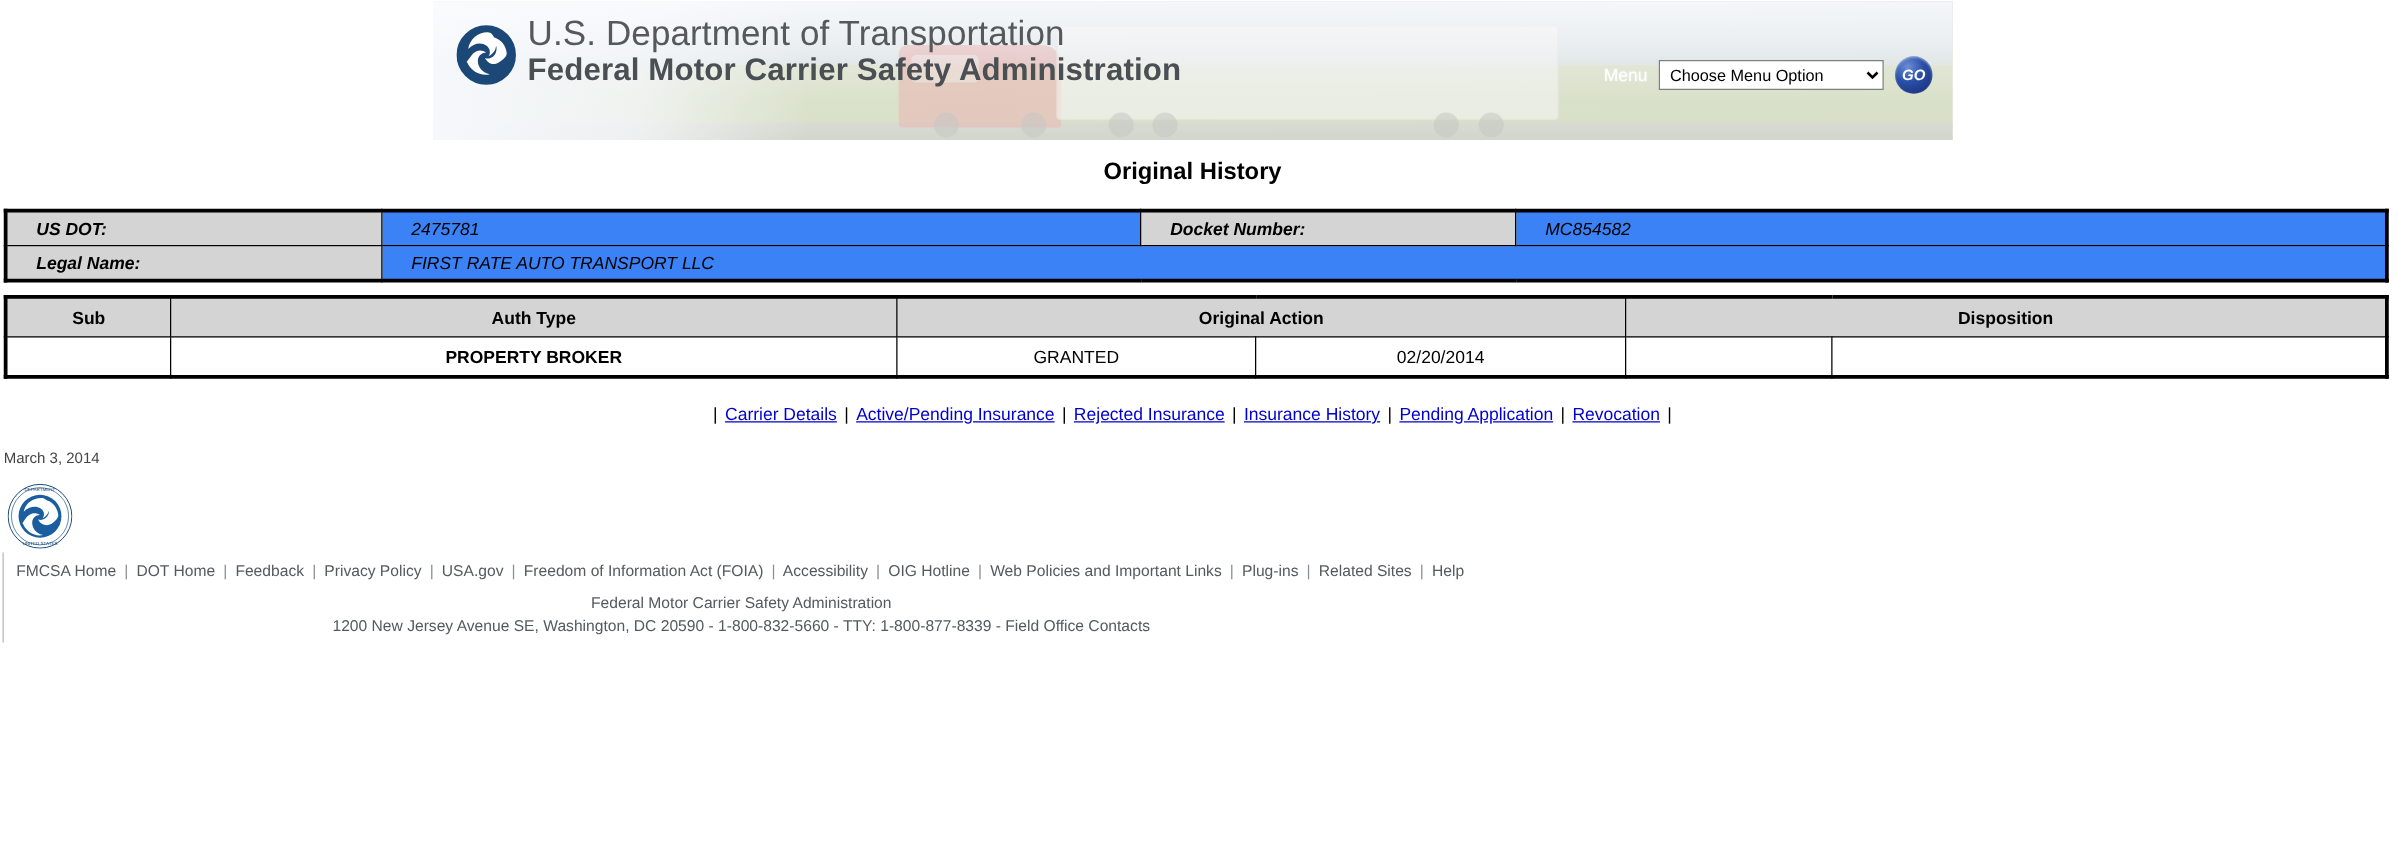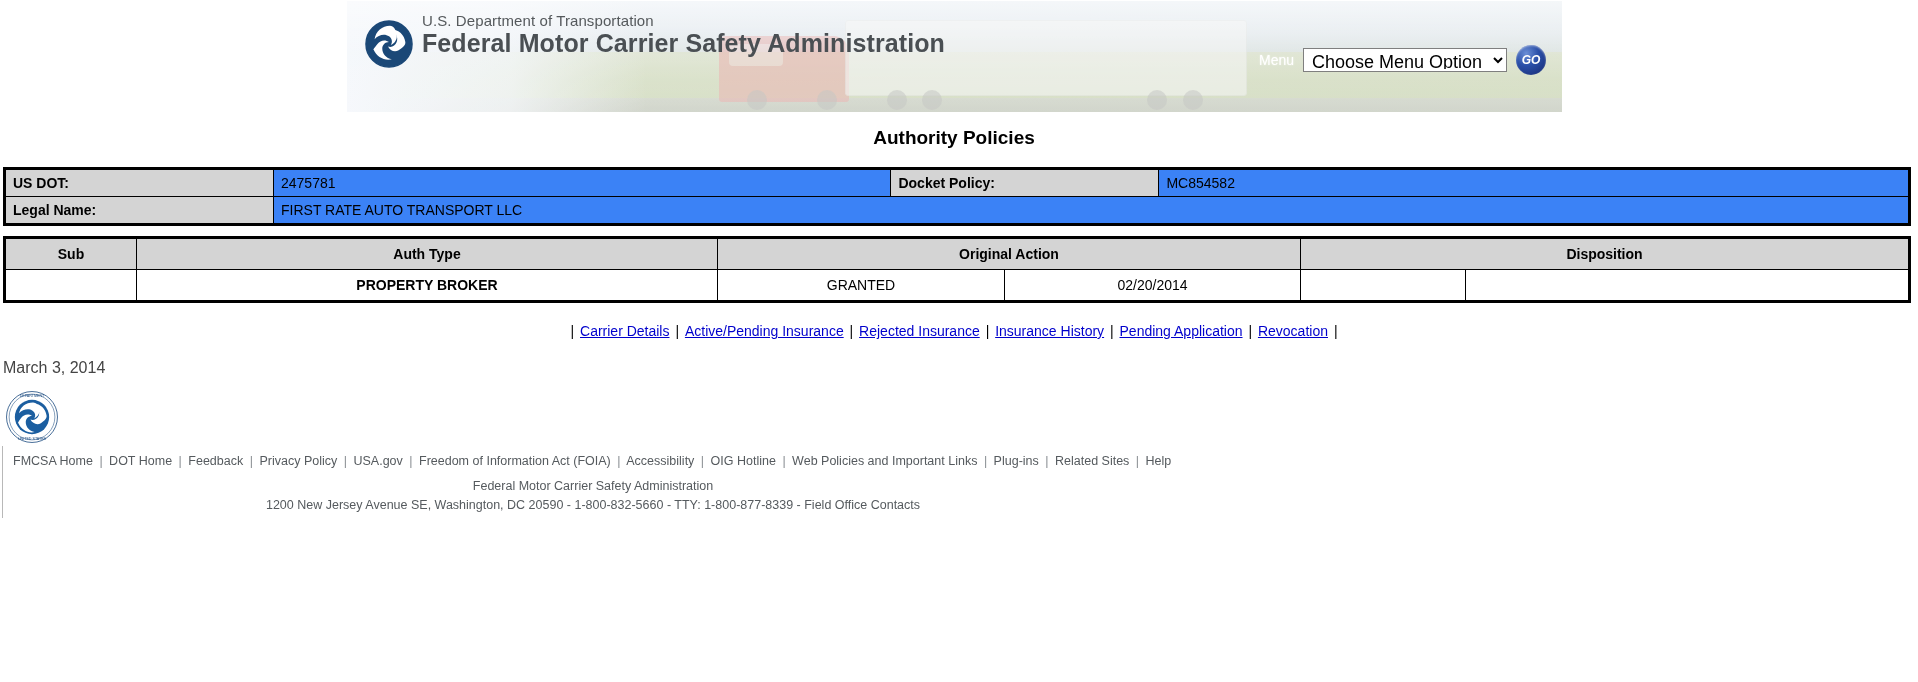--- a/index.html
+++ b/index.html
@@ -96,21 +96,21 @@
     width: 48px; height: 48px;
     z-index: 5;
   }
   .brand-text {
     position: absolute;
     left: 75px; top: 12px;
     z-index: 5;
     line-height: 1;
   }
   .brand-line1 {
-    font-size: 15px;
+    font-size: 28px;
     color: #55595c;
     letter-spacing: .1px;
     margin-bottom: 3px;
     white-space: nowrap;
   }
   .brand-line2 {
     font-size: 25px;
     font-weight: bold;
     color: #4a4f53;
     letter-spacing: .1px;
@@ -133,26 +133,26 @@
     align-items: center;
     gap: 9px;
   }
   .menu-label {
     font-size: 14px;
     color: #ffffff;
     text-shadow: 0 0 2px rgba(255,255,255,.7);
   }
   .menu-select {
     font-family: "Liberation Sans", sans-serif;
-    font-size: 18px;
+    font-size: 13px;
     color: #000;
     background: #ffffff;
     border: 1px solid #7f7f7f;
     padding: 2px 4px;
-    width: 204px;
+    width: 180px;
     height: 24px;
     box-sizing: border-box;
   }
   .go-btn {
     width: 30px; height: 30px;
     border-radius: 50%;
     background: radial-gradient(circle at 34% 28%, #6b8fd6 0%, #2a4fa8 42%, #15276e 100%);
     color: #ffffff;
     font-size: 12px;
     font-weight: bold;
@@ -181,23 +181,24 @@
   .outer-table {
     width: 1908px;
     margin: 18px 0 0 3px;
     border: 3px solid #000000;
     border-collapse: collapse;
     background: #ffffff;
   }
   .outer-table td {
     border: 1px solid #000000;
     font-size: 14px;
-    padding: 3px 7px;
+    padding: 3px 23px;
     height: 20px;
     vertical-align: middle;
+    font-style: italic;
   }
   td.lbl {
     background: #d4d4d4;
     font-weight: bold;
     width: 253px;
   }
   td.val { background: #3b82f6; }
 
   
   .hist-table {
@@ -232,21 +233,21 @@
   }
   .nav-links a {
     color: #0000cc;
     text-decoration: underline;
     padding: 0 2px;
   }
   .sep { color: #000; }
 
   
   .print-date {
-    font-size: 16px;
+    font-size: 12px;
     color: #444;
     margin: 20px 0 0 3px;
   }
 
   
   .footer {
     margin-top: 12px;
     display: flex;
     align-items: flex-start;
     flex-direction: column;
@@ -322,28 +323,28 @@
     <div class="menu-area">
       <span class="menu-label">Menu</span>
       <select class="menu-select">
         <option>Choose Menu Option</option>
       </select>
       <button class="go-btn">GO</button>
     </div>
   </div>
 </div>
 
-<h1 class="page-title">Authority Policies</h1>
+<h1 class="page-title">Original History</h1>
 
 <table class="outer-table">
   <tbody>
     <tr>
       <td class="lbl">US DOT:</td>
       <td class="val">2475781</td>
-      <td class="lbl">Docket Policy:</td>
+      <td class="lbl">Docket Number:</td>
       <td class="val">MC854582</td>
     </tr>
     <tr>
       <td class="lbl">Legal Name:</td>
       <td class="val" colspan="3">FIRST RATE AUTO TRANSPORT LLC</td>
     </tr>
   </tbody>
 </table>
 
 <table class="hist-table">

